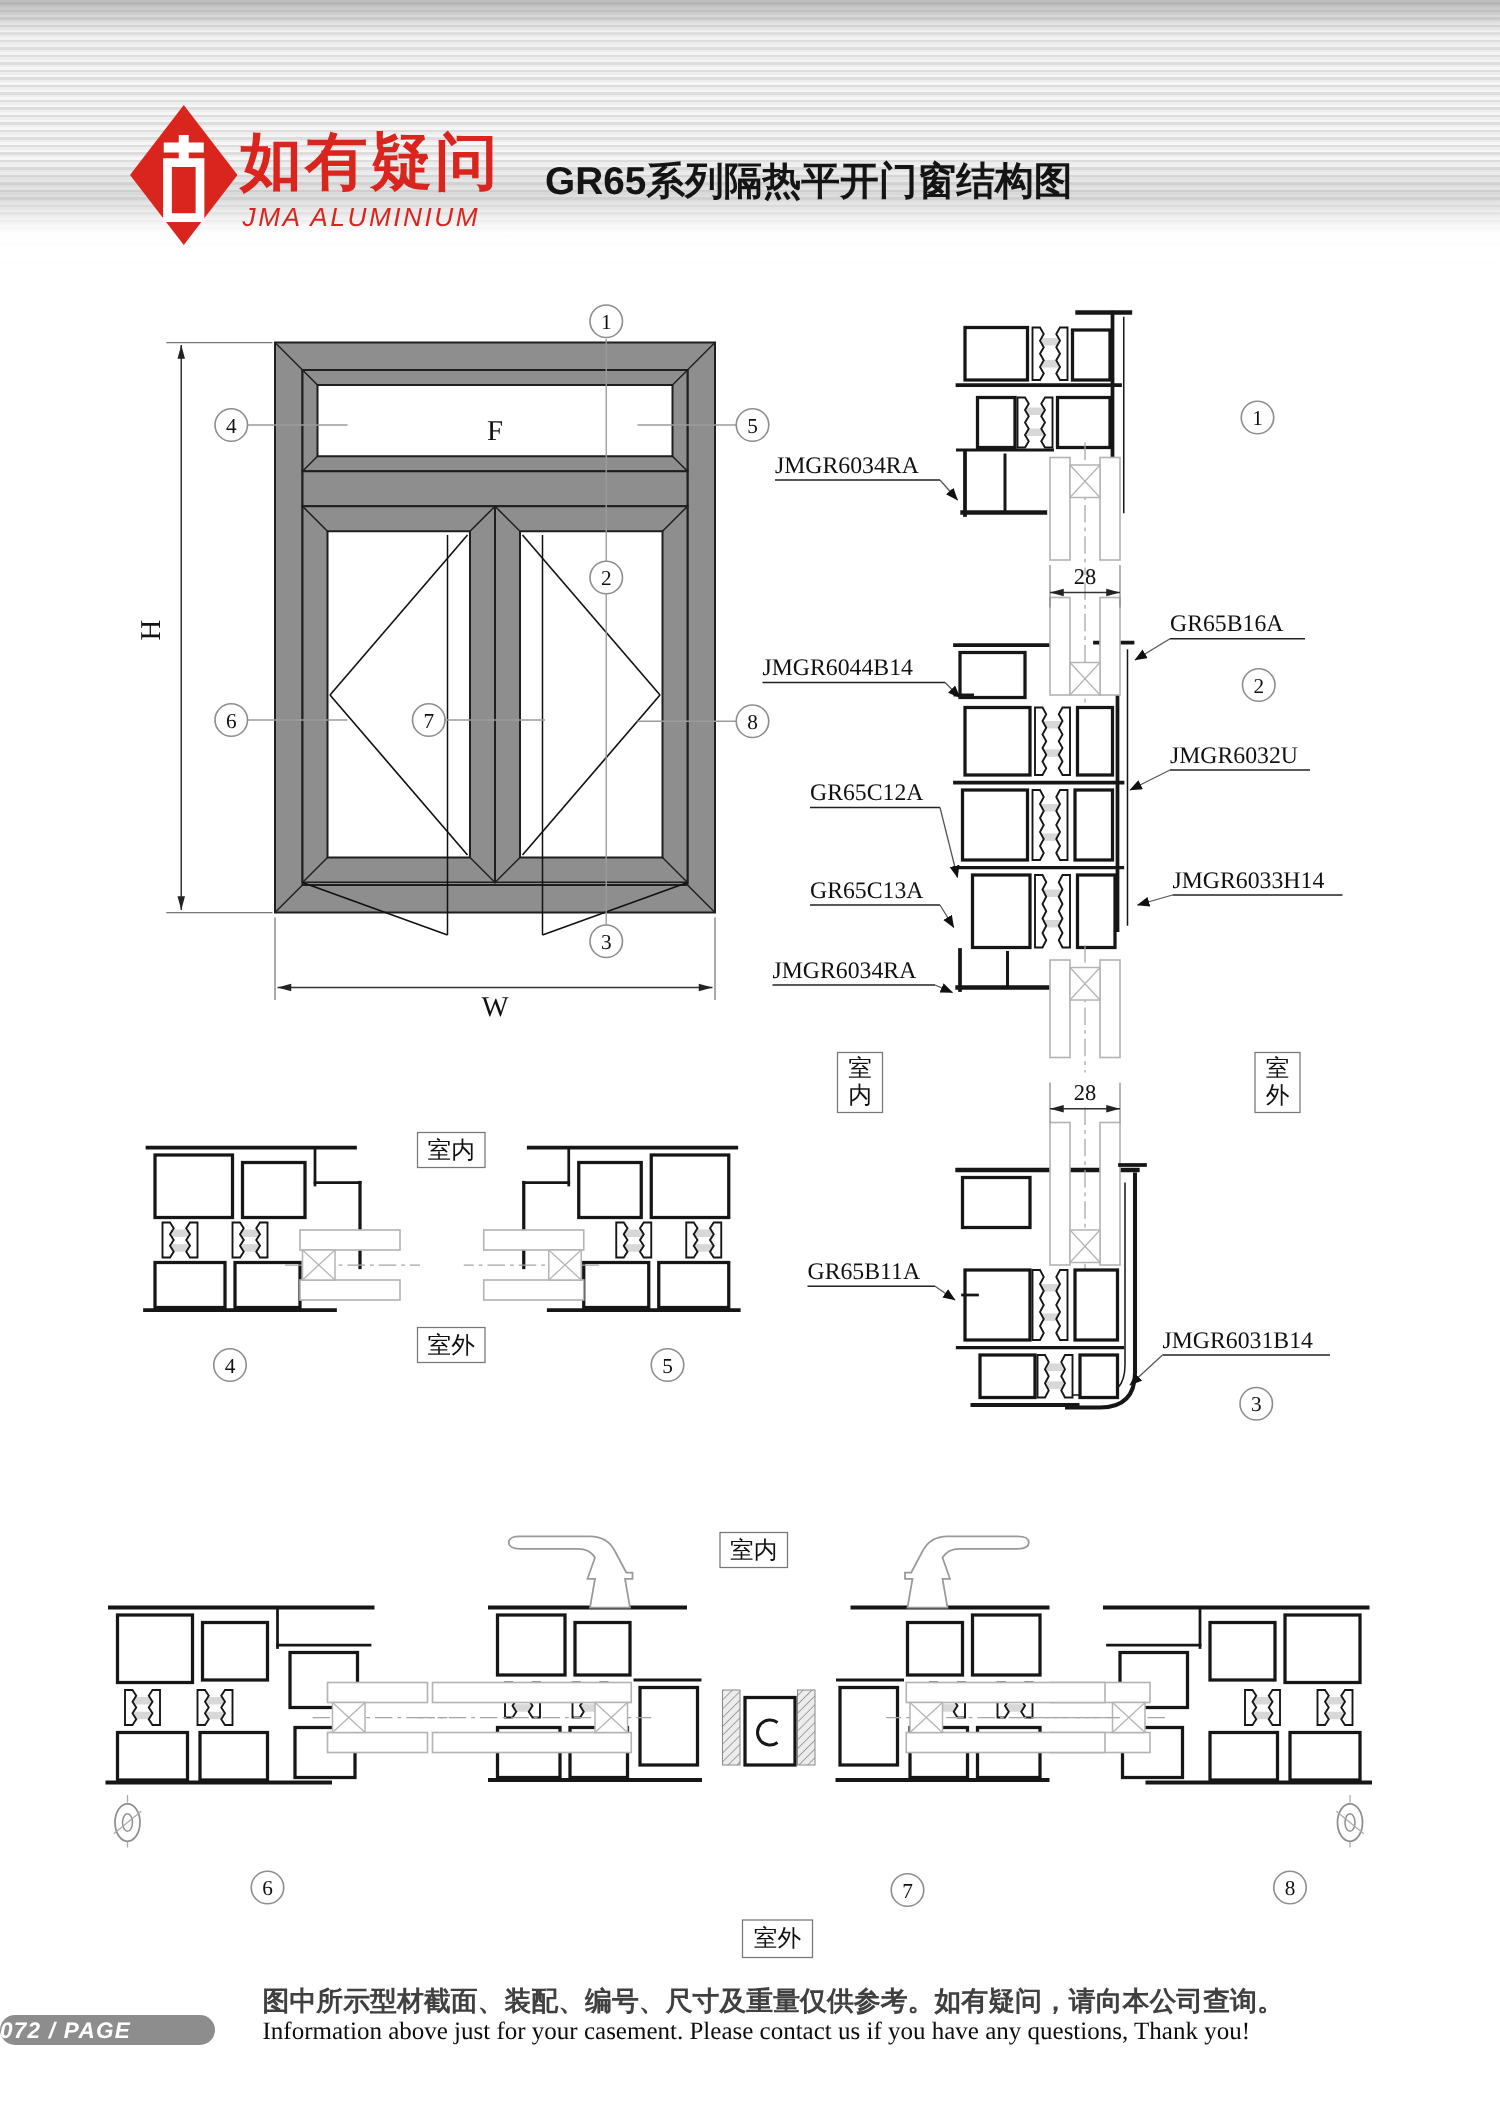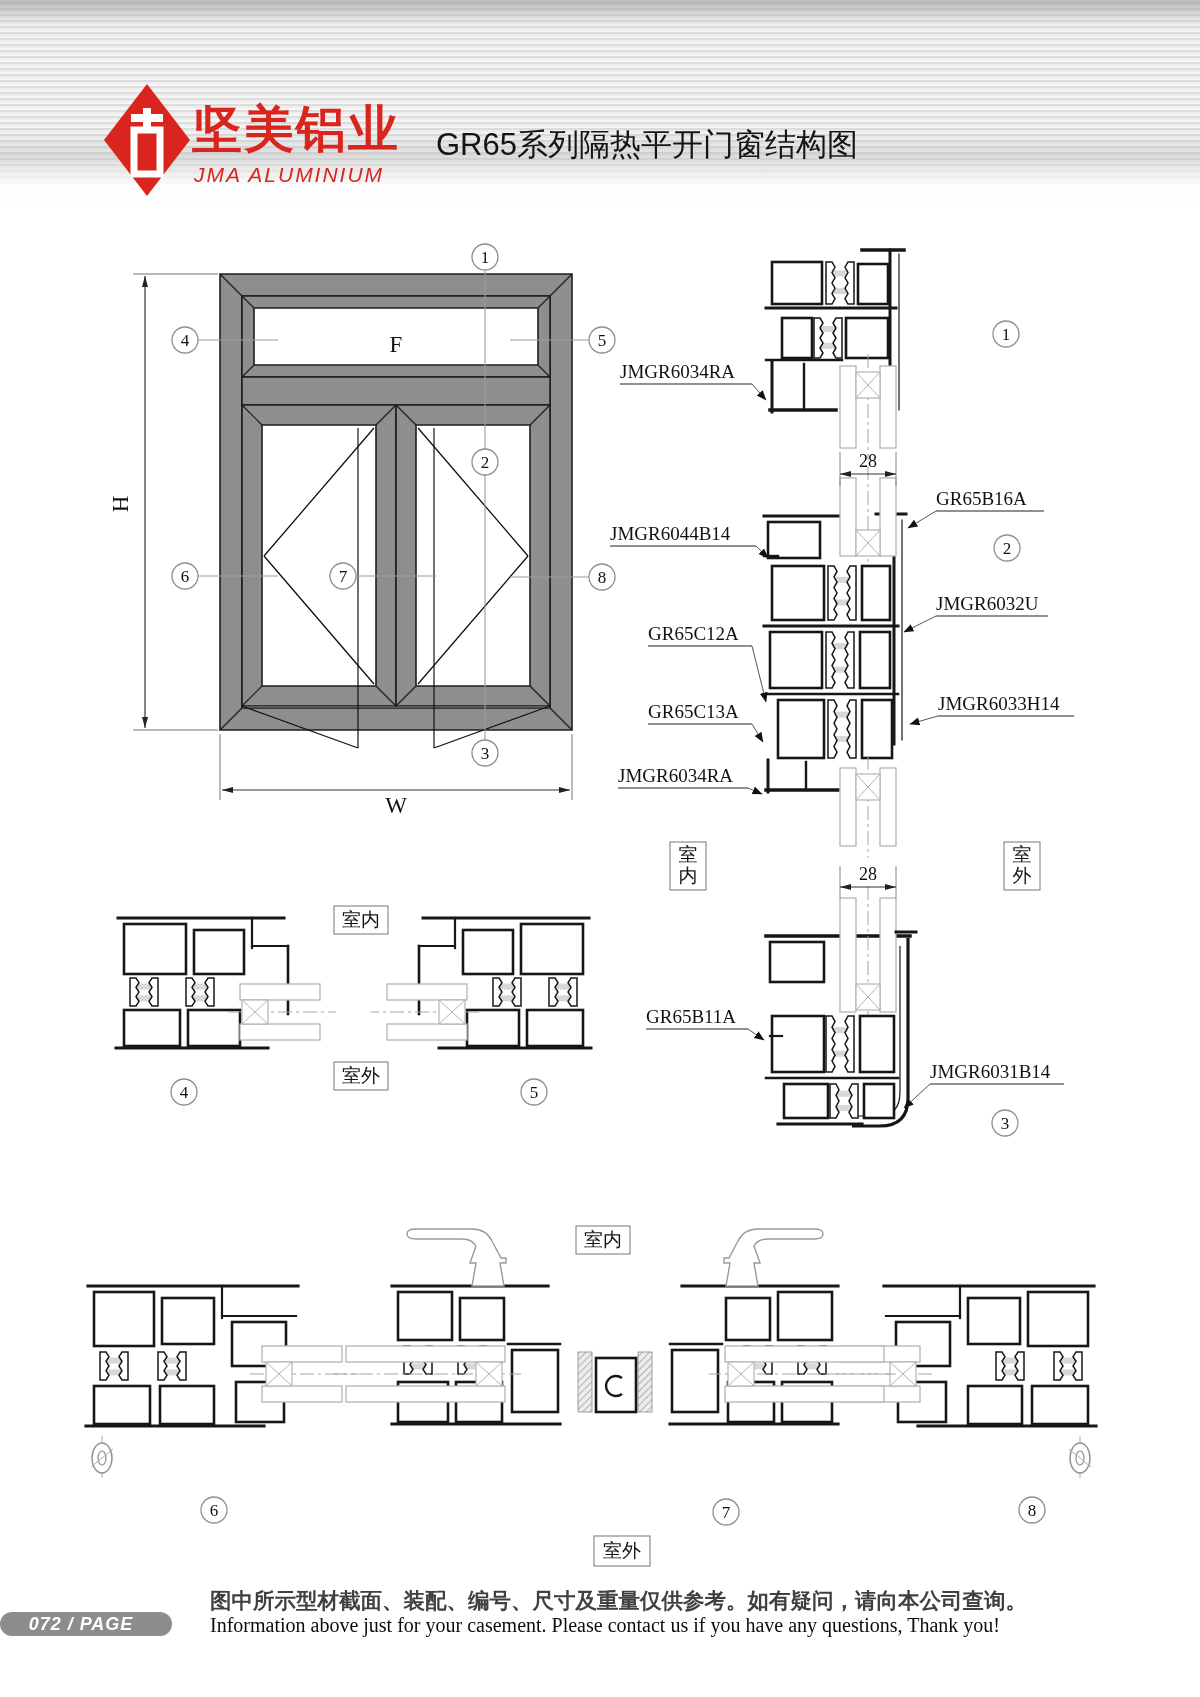--- a/index.html
+++ b/index.html
@@ -9,54 +9,54 @@
   .hdr{position:absolute;left:0;top:0;width:1200px;height:210px;
     background:
       linear-gradient(180deg, rgba(140,140,140,.55) 0px, rgba(220,220,220,.15) 26px,
         rgba(255,255,255,0) 55px, rgba(255,255,255,0) 128px,
         rgba(165,165,165,.30) 156px, rgba(255,255,255,.92) 186px, #fff 206px),
       repeating-linear-gradient(180deg,#f6f6f6 0 2px,#dddddd 2px 4px,#eeeeee 4px 6px);}
   .brandCn{position:absolute;left:192px;top:100px;font-size:50px;line-height:58px;
     font-weight:bold;color:#d9251d;letter-spacing:2px;}
   .brandEn{position:absolute;left:194px;top:163px;font-size:21px;font-weight:normal;
     font-style:italic;color:#d9251d;letter-spacing:2px;}
-  .titleCn{position:absolute;left:436px;top:124px;font-size:31px;font-weight:normal;color:#141414;}
+  .titleCn{position:absolute;left:436px;top:124px;font-size:31px;font-weight:bold;color:#141414;}
   .titleEn{position:absolute;left:438px;top:164px;font-size:20px;color:#141414;
     font-family:"Liberation Serif",serif;}
   .logo{position:absolute;left:104px;top:84px;}
   
   svg.sheet{position:absolute;left:0;top:0;}
   svg text{font-family:"Liberation Serif",serif;fill:#111;}
   text.plab{font-size:19px;}
   text.dim{font-size:18px;text-anchor:middle;}
   text.callout{font-size:17px;text-anchor:middle;}
   text.cn{font-family:"Liberation Sans",sans-serif;font-size:19px;text-anchor:middle;}
   text.big{font-size:23px;text-anchor:middle;}
   line.ul{stroke:#222;stroke-width:1.1;}
   line.ld,polyline.ld{stroke:#555;stroke-width:1;fill:none;}
   
   .badge{position:absolute;left:0;top:1612px;width:172px;height:24px;background:#8d8d8d;
     color:#fff;font-weight:bold;font-style:italic;font-size:18px;line-height:24px;
-    text-align:center;padding-right:0;letter-spacing:1px;border-radius:12px;}
+    text-align:left;padding-right:0;letter-spacing:1px;border-radius:12px;}
   .badge span{display:inline-block;margin-right:10px;}
   .noteCn{position:absolute;left:210px;top:1586px;font-size:21.5px;font-weight:bold;color:#404040;}
   .noteEn{position:absolute;left:210px;top:1614px;font-size:20px;color:#0c0c0c;
     font-family:"Liberation Serif",serif;}
 </style>
 </head>
 <body>
 
 <div class="hdr">
   <svg class="logo" width="86" height="112" viewBox="0 0 86 112">
     <polygon points="43,0 86,56 43,112 0,56" fill="#d9251d"></polygon>
     <rect x="27" y="30" width="32" height="8" fill="#fff"></rect>
     <rect x="39" y="24" width="8" height="22" fill="#fff"></rect>
     <path d="M30,46 h26 v44 h-26 z" fill="none" stroke="#fff" stroke-width="7"></path>
   </svg>
-  <div class="brandCn">坚美铝业</div>
+  <div class="brandCn">如有疑问</div>
   <div class="brandEn">JMA ALUMINIUM</div>
   <div class="titleCn">GR65系列隔热平开门窗结构图</div>
 </div>
 
 <svg class="sheet" width="1200" height="1697" viewBox="0 0 1200 1697">
   <defs>
     <marker id="arw" markerWidth="11" markerHeight="9" refX="9.5" refY="4" orient="auto">
       <path d="M0,0 L10,4 L0,8 Z" fill="#111"></path>
     </marker>
     <pattern id="ht" width="5" height="5" patternUnits="userSpaceOnUse" patternTransform="rotate(45)">

